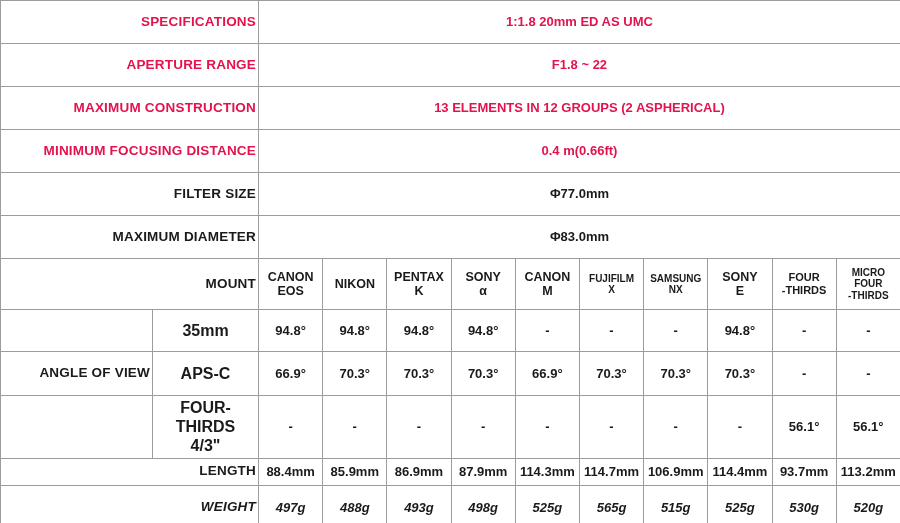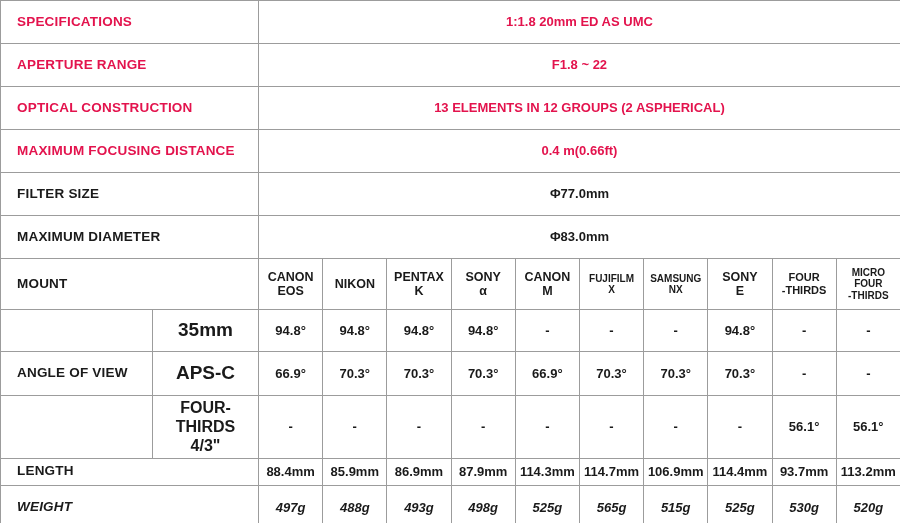--- a/index.html
+++ b/index.html
@@ -18,28 +18,28 @@
     background:var(--bg);
   }
   .spec-table td{
     border:1px solid var(--border);
     text-align:center;vertical-align:middle;
     font-size:13px;line-height:1.2;
     padding:2px 2px;
     overflow:hidden;
   }
   .spec-table td.label{
-    text-align:left;padding-left:16px;font-size:13.5px;letter-spacing:.2px;
+    text-align:right;padding-left:4px;font-size:13.5px;letter-spacing:.2px;
   }
   .spec-table td.red{color:var(--red);}
   .spec-table td.mh{white-space:pre-line;font-size:12.5px;line-height:1.15;}
   .spec-table td.mh-sm{font-size:10px;}
   .spec-table td.mh-ft{font-size:11px;}
   .spec-table td.sub{white-space:pre-line;font-size:16px;line-height:1.2;}
-  .spec-table td.sub-35{font-size:19px;}
+  .spec-table td.sub-35{font-size:16px;}
   tr.r-std{height:43px;}
   tr.r-mount{height:51px;}
   tr.r-35{height:42px;}
   tr.r-apsc{height:44px;}
   tr.r-ft{height:43px;}
   tr.r-len{height:27px;}
   tr.r-wt{height:45px;font-style:italic;}
 </style>
 </head>
 <body>
@@ -62,25 +62,25 @@
   <tbody>
     <tr class="r-std">
       <td class="label red" colspan="2">SPECIFICATIONS</td>
       <td class="red" colspan="10">1:1.8 20mm ED AS UMC</td>
     </tr>
     <tr class="r-std">
       <td class="label red" colspan="2">APERTURE RANGE</td>
       <td class="red" colspan="10">F1.8 ~ 22</td>
     </tr>
     <tr class="r-std">
-      <td class="label red" colspan="2">OPTICAL CONSTRUCTION</td>
+      <td class="label red" colspan="2">MAXIMUM CONSTRUCTION</td>
       <td class="red" colspan="10">13 ELEMENTS IN 12 GROUPS (2 ASPHERICAL)</td>
     </tr>
     <tr class="r-std">
-      <td class="label red" colspan="2">MAXIMUM FOCUSING DISTANCE</td>
+      <td class="label red" colspan="2">MINIMUM FOCUSING DISTANCE</td>
       <td class="red" colspan="10">0.4 m(0.66ft)</td>
     </tr>
     <tr class="r-std">
       <td class="label" colspan="2">FILTER SIZE</td>
       <td colspan="10">Φ77.0mm</td>
     </tr>
     <tr class="r-std">
       <td class="label" colspan="2">MAXIMUM DIAMETER</td>
       <td colspan="10">Φ83.0mm</td>
     </tr>

